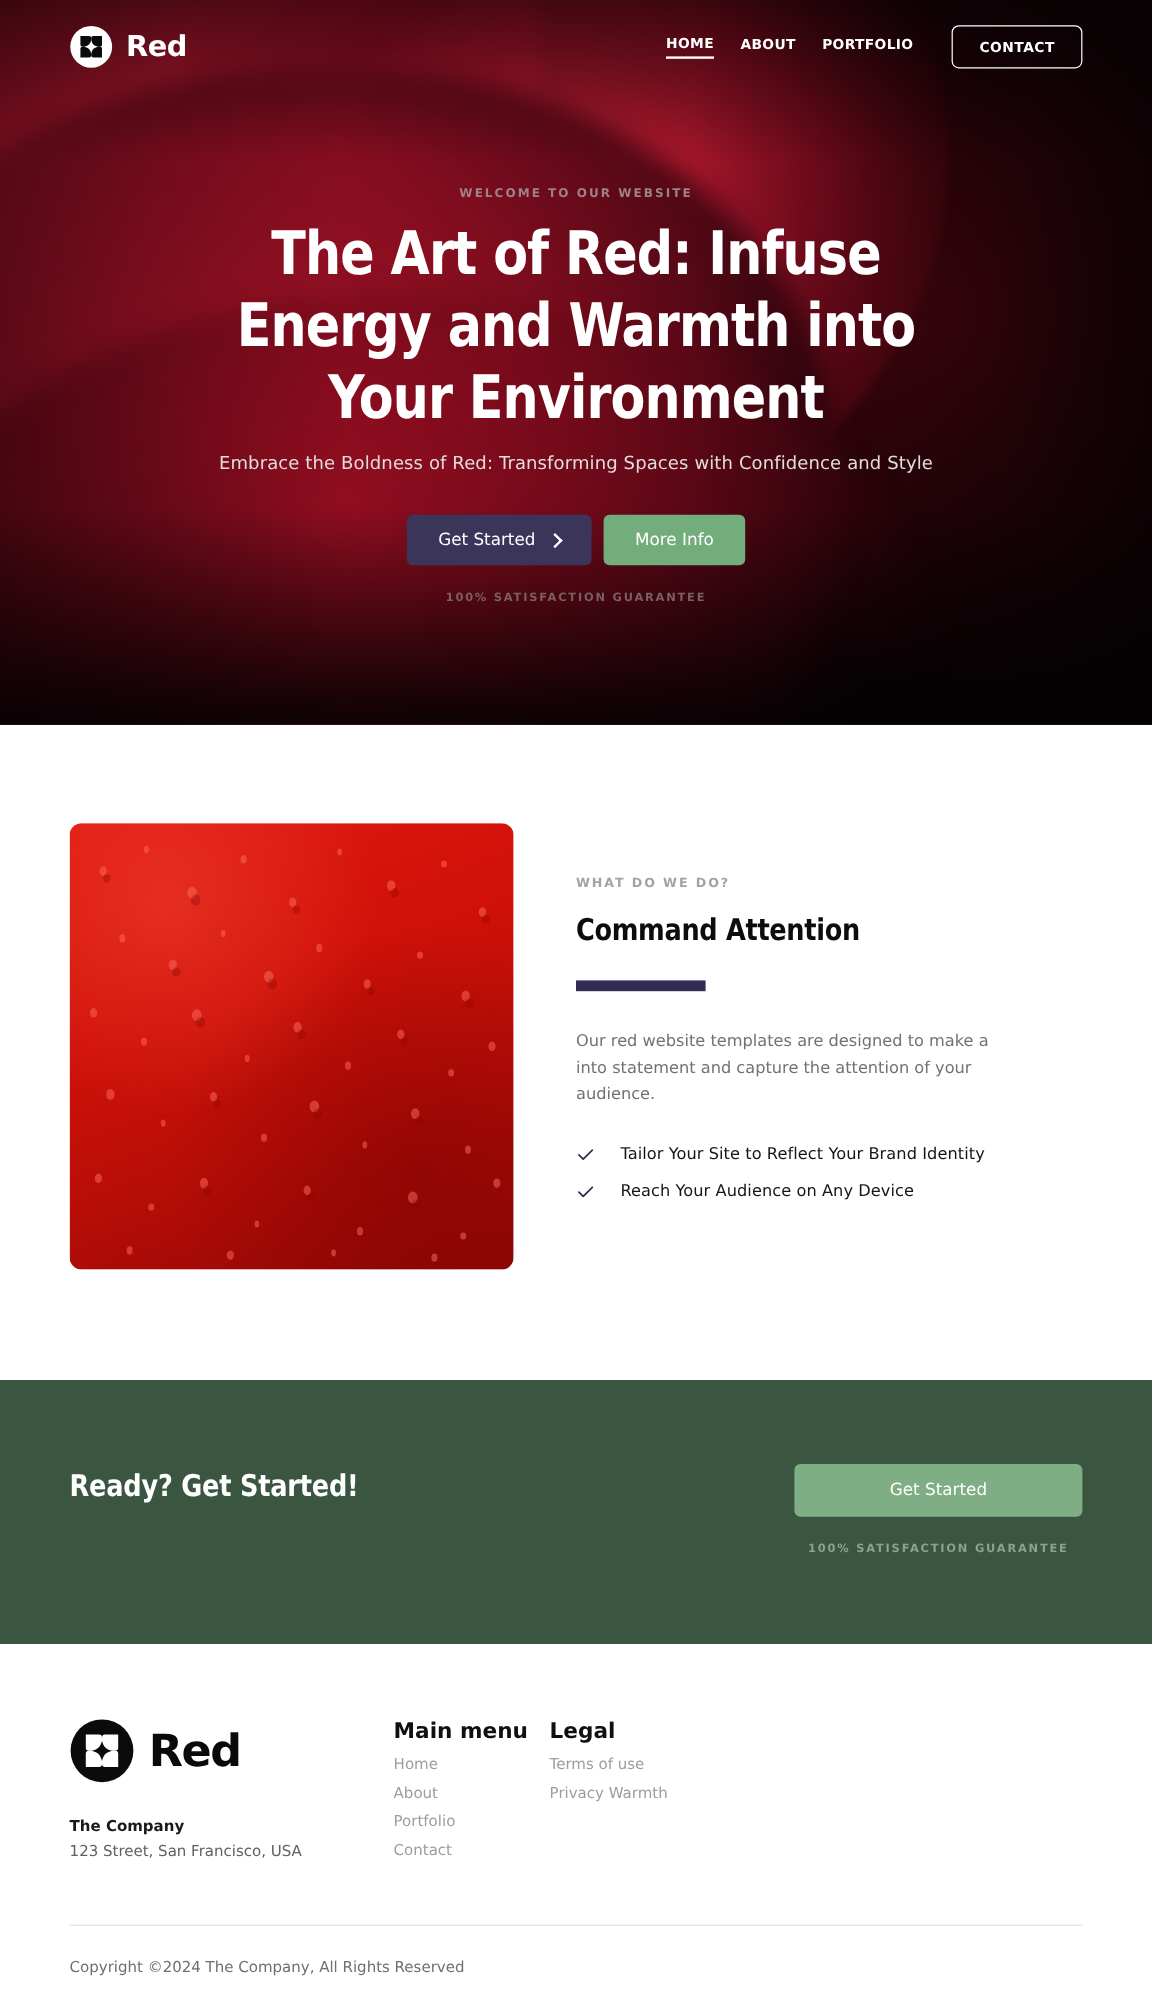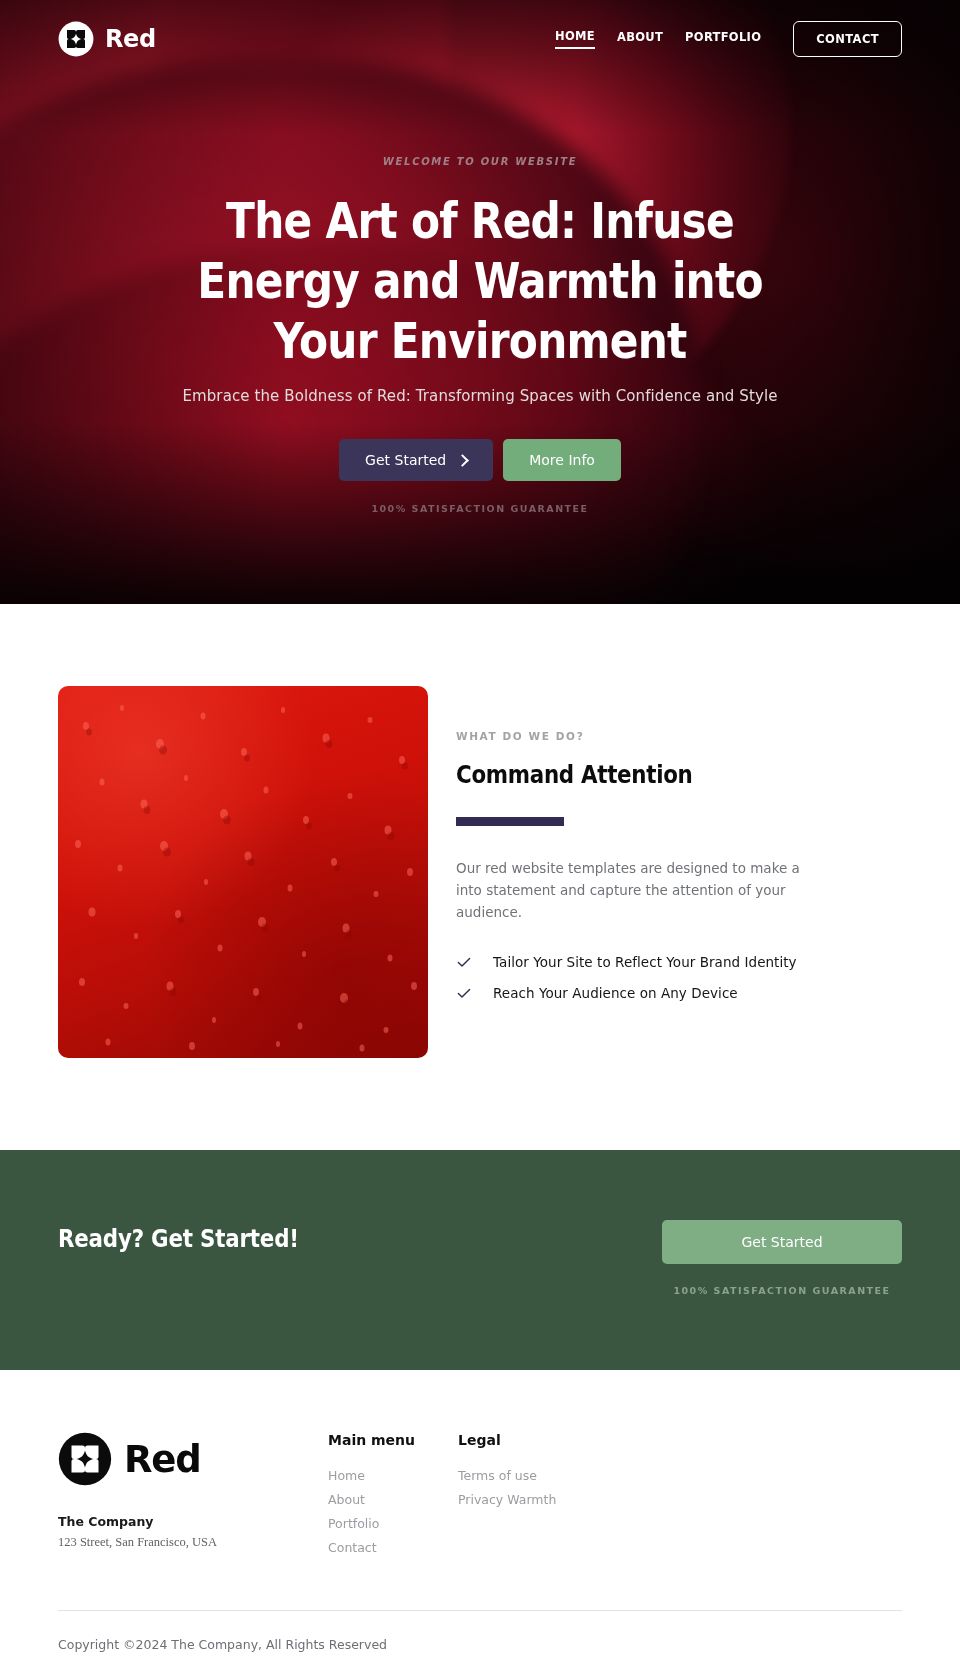--- a/index.html
+++ b/index.html
@@ -120,22 +120,21 @@
     z-index:4;
     width:100%;
     text-align:center;
     padding-top:78px;
   }
   .eyebrow{
     font-size:10px;
     font-weight:700;
     letter-spacing:1.7px;
     color:#a08087;
-    margin-bottom:24px;
-    font-style:italic;
+    margin-bottom:14px;
   }
   .hero-title{
     font-family:"DejaVu Sans Condensed","Liberation Sans Narrow","Liberation Sans", sans-serif;
     font-weight:700;
     font-size:50px;
     line-height:1.2;
     color:#ffffff;
     letter-spacing:-0.8px;
     max-width:700px;
     margin:0 auto;
@@ -174,21 +173,21 @@
     font-weight:700;
     letter-spacing:1.5px;
     color:#7a5f64;
   }
 
   
   .feature{
     background:#ffffff;
     padding:82px 58px 92px 58px;
     display:flex;
-    gap:28px;
+    gap:52px;
     align-items:flex-start;
   }
   .feature-media{
     width:370px;
     height:372px;
     border-radius:10px;
     flex:0 0 370px;
     position:relative;
     overflow:hidden;
     background:
@@ -309,27 +308,27 @@
     font-weight:700;
     color:#0a0a0a;
     letter-spacing:-1.2px;
   }
   .footer-company{
     font-size:12.5px;
     font-weight:700;
     color:#1a1a1a;
     margin-bottom:6px;
   }
-  .footer-address{font-size:12.5px;color:#5f6166;font-family:Liberation Serif, serif;}
+  .footer-address{font-size:12.5px;color:#5f6166;}
   .footer-col{width:130px;flex:0 0 130px;}
   .footer-col-title{
-    font-size:14px;
+    font-size:18px;
     font-weight:700;
     color:#101010;
-    margin-bottom:20px;
+    margin-bottom:9px;
   }
   .footer-link{
     display:block;
     font-size:12.5px;
     color:#9a9da1;
     text-decoration:none;
     margin-bottom:9px;
     cursor:pointer;
   }
   .footer-divider{

